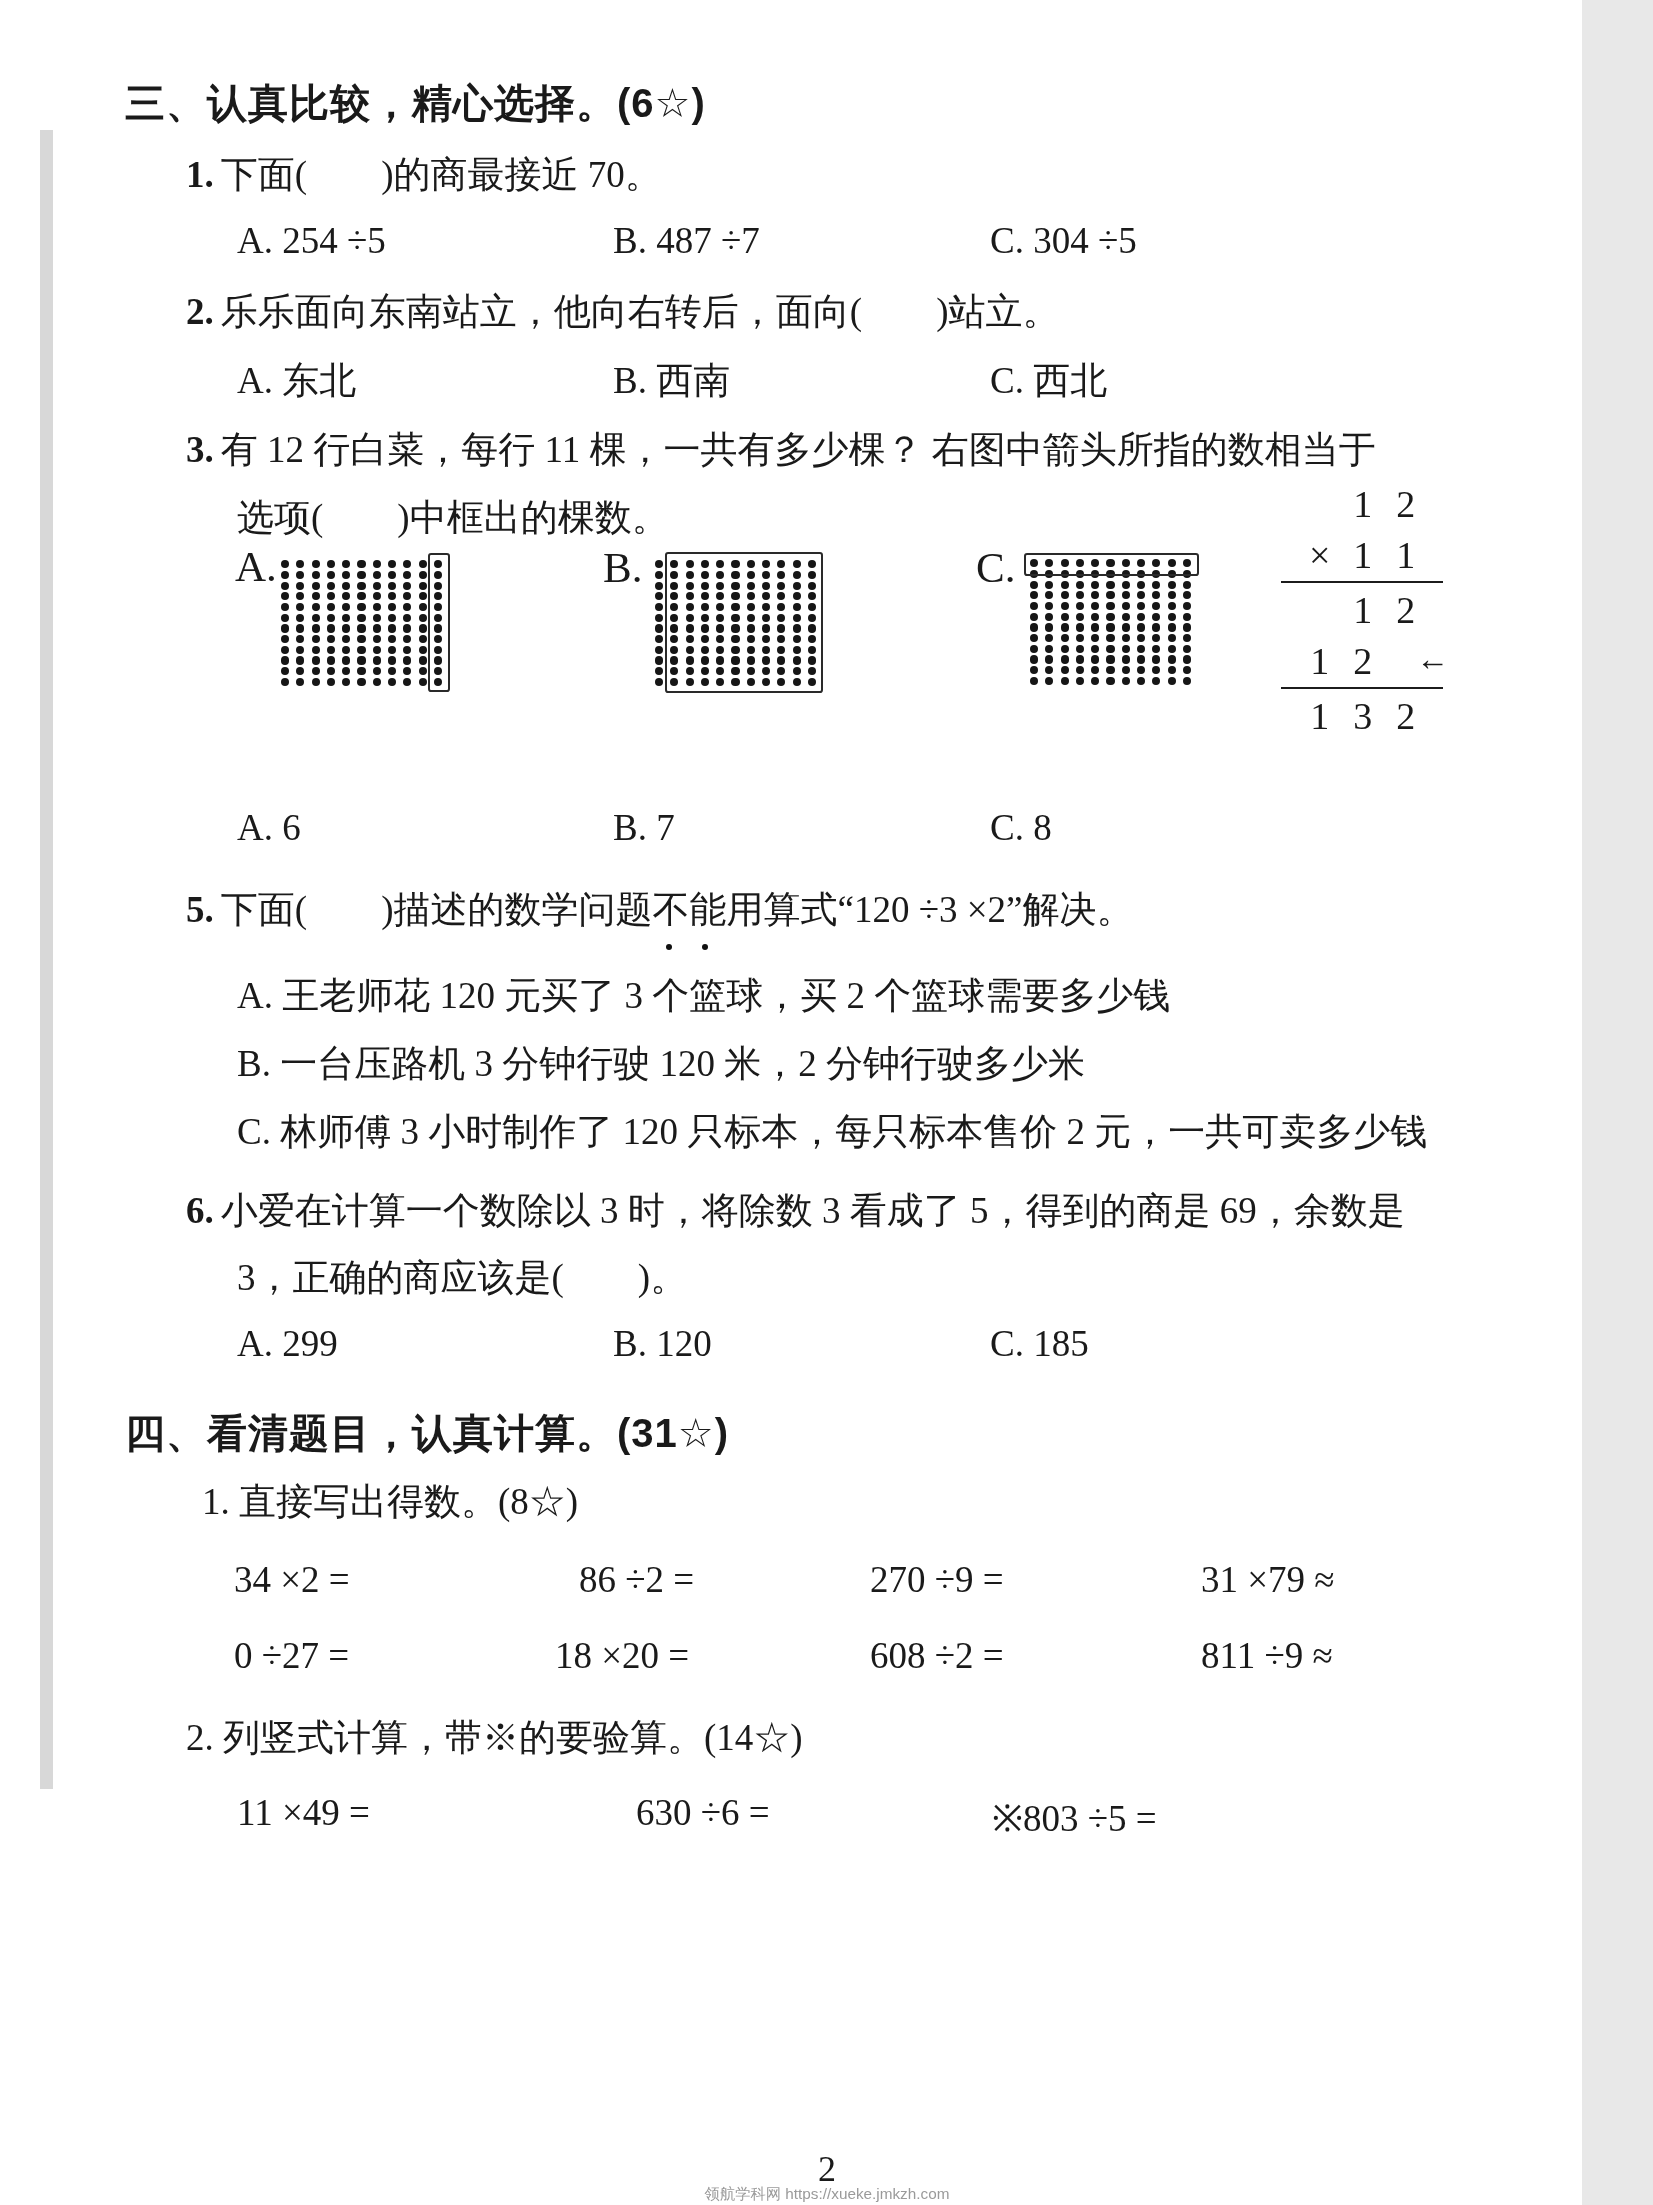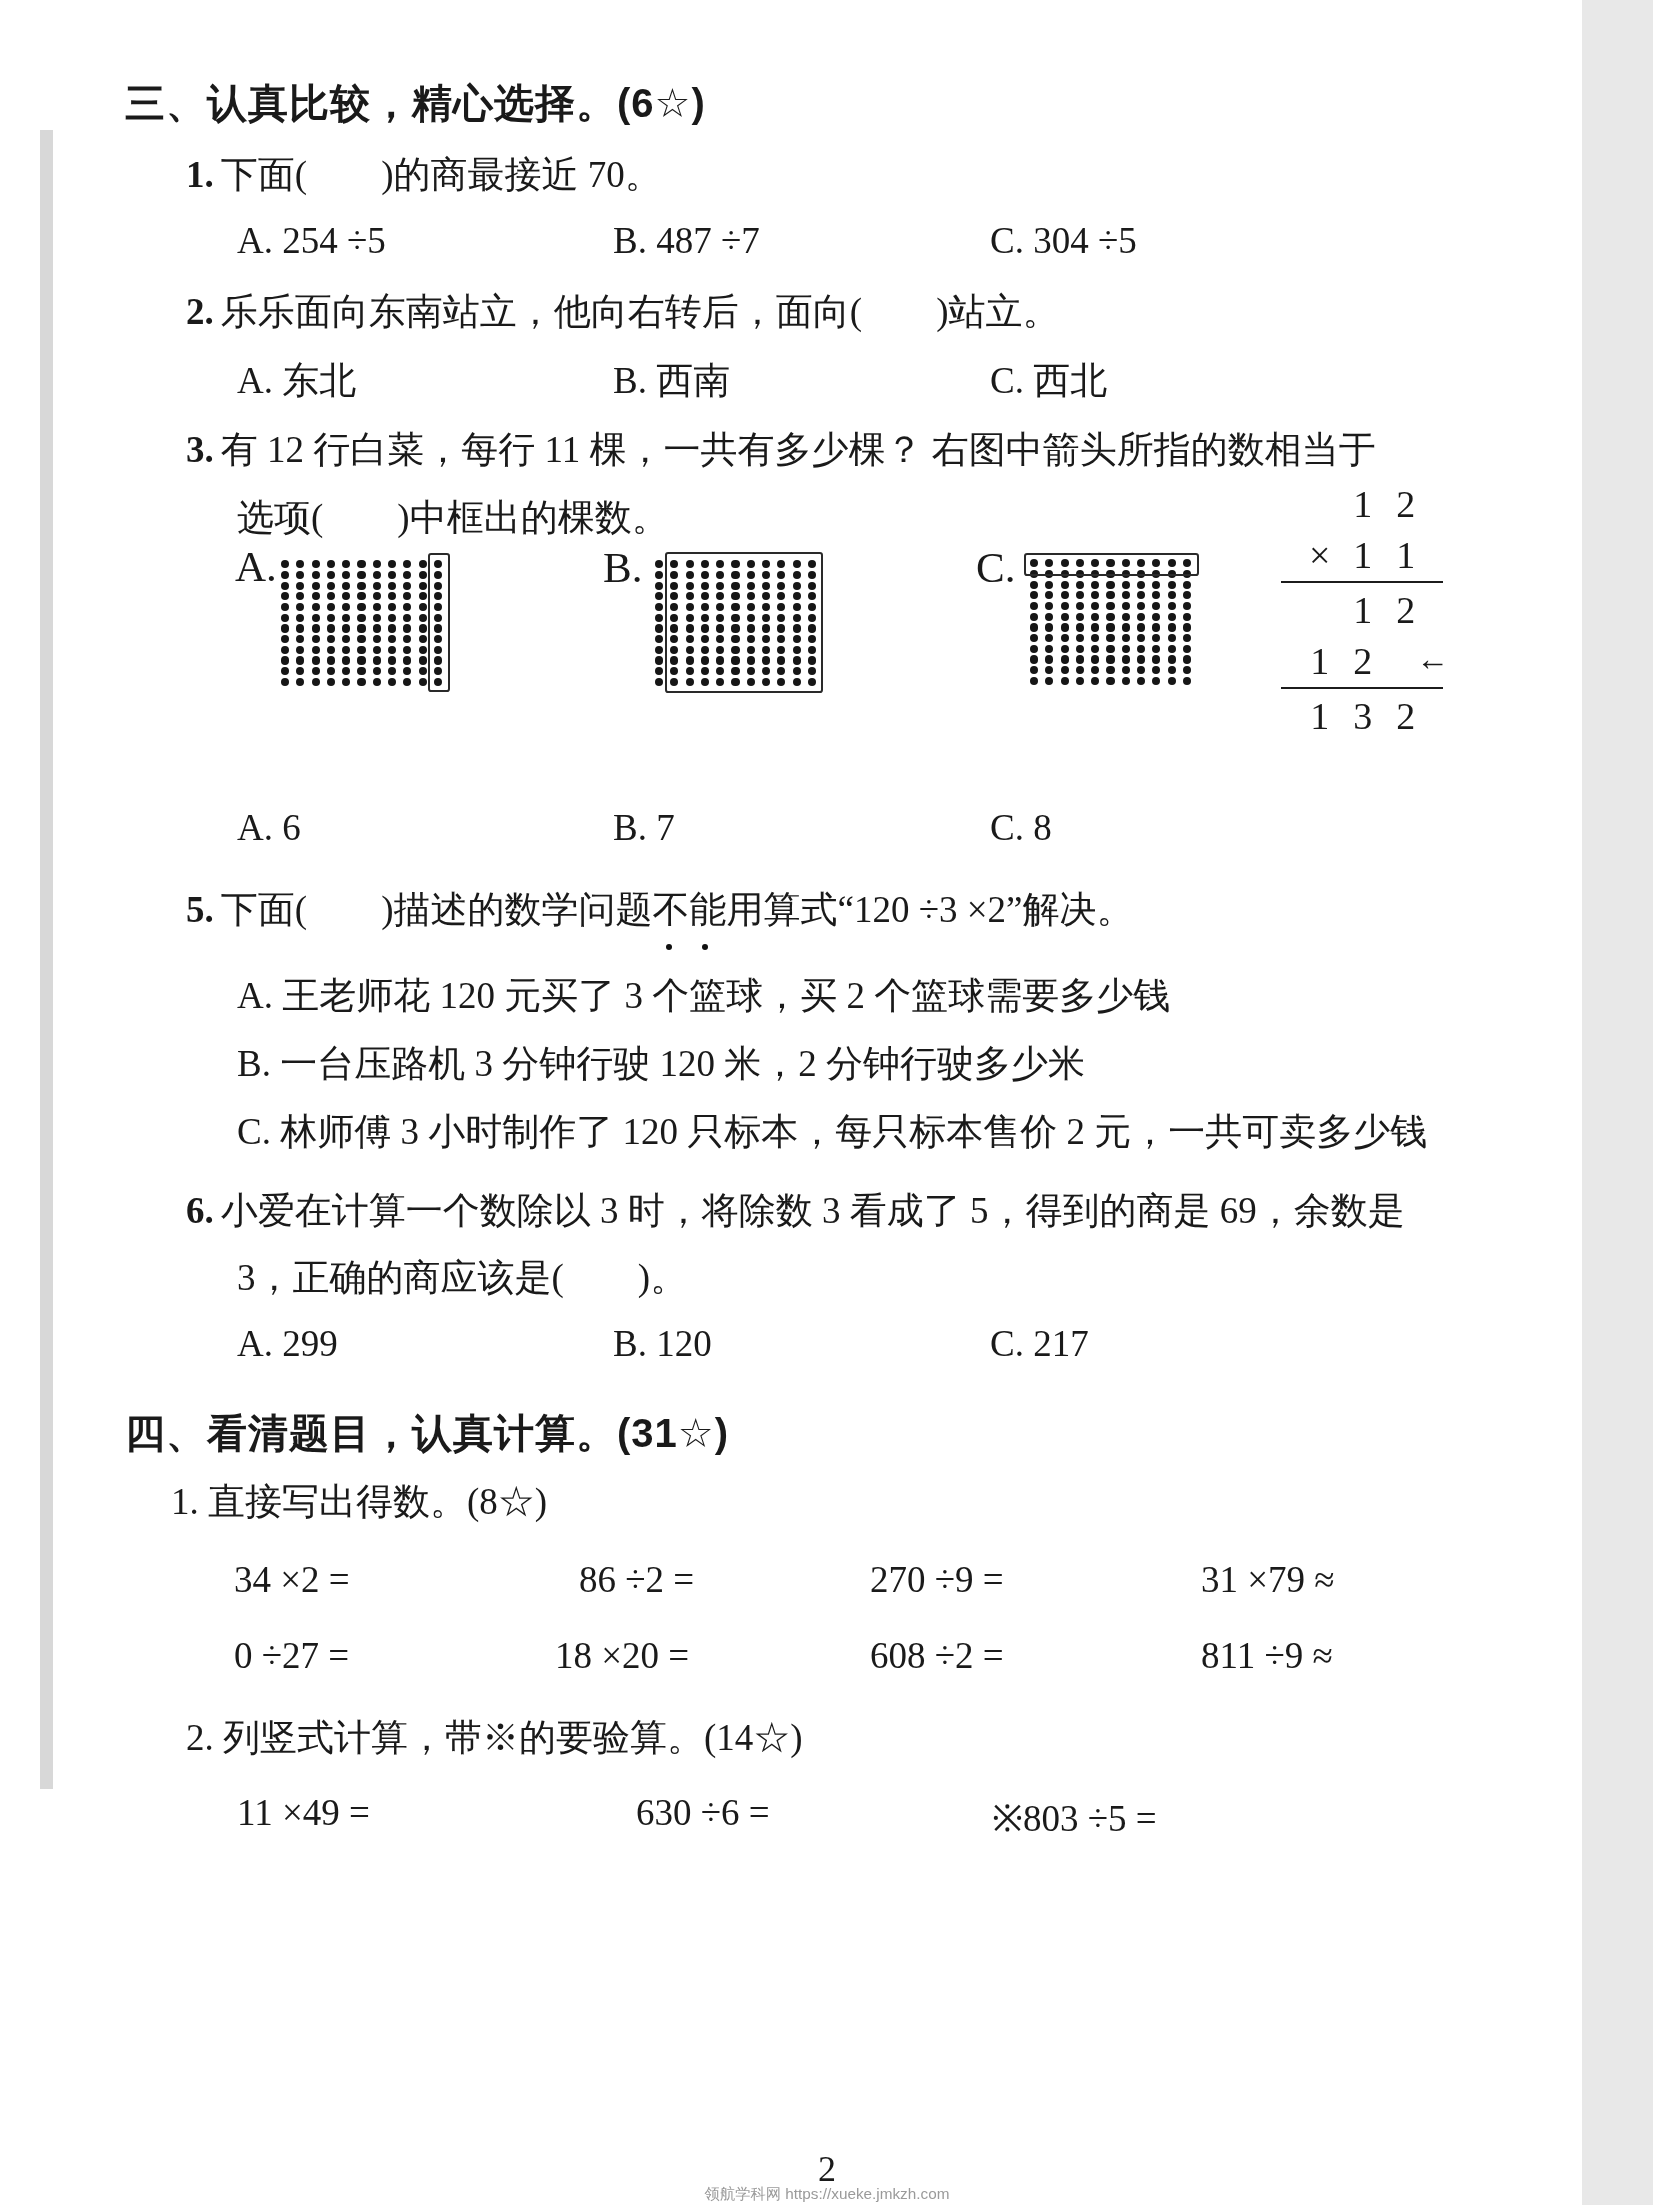--- a/index.html
+++ b/index.html
@@ -528,24 +528,24 @@
   <div class="abs opt" style="left:237px;top:971px;">A. 王老师花 120 元买了 3 个篮球，买 2 个篮球需要多少钱</div>
   <div class="abs opt" style="left:237px;top:1039px;">B. 一台压路机 3 分钟行驶 120 米，2 分钟行驶多少米</div>
   <div class="abs opt" style="left:237px;top:1107px;">C. 林师傅 3 小时制作了 120 只标本，每只标本售价 2 元，一共可卖多少钱</div>
 
   <div class="abs stem" style="left:186px;top:1186px;">
     <span class="qnum">6.</span><span>小爱在计算一个数除以 3 时，将除数 3 看成了 5，得到的商是 69，余数是</span>
   </div>
   <div class="abs stem" style="left:237px;top:1253px;">3，正确的商应该是(　　)。</div>
   <div class="abs opt" style="left:237px;top:1322px;">A. 299</div>
   <div class="abs opt" style="left:613px;top:1322px;">B. 120</div>
-  <div class="abs opt" style="left:990px;top:1322px;">C. 217</div>
+  <div class="abs opt" style="left:990px;top:1322px;">C. 185</div>
 
   <div class="abs h" style="left:125px;top:1406px;">四、看清题目，认真计算。(31☆)</div>
-  <div class="abs stem" style="left:171px;top:1477px;text-align:right;">1. 直接写出得数。(8☆)</div>
+  <div class="abs stem" style="left:202px;top:1477px;text-align:right;">1. 直接写出得数。(8☆)</div>
 
   <div class="abs calc" style="left:234px;top:1558px;">34 ×2 =</div>
   <div class="abs calc" style="left:555px;top:1558px;margin-left:24px;">86 ÷2 =</div>
   <div class="abs calc" style="left:870px;top:1558px;">270 ÷9 =</div>
   <div class="abs calc" style="left:1201px;top:1558px;">31 ×79 ≈</div>
   <div class="abs calc" style="left:234px;top:1634px;">0 ÷27 =</div>
   <div class="abs calc" style="left:555px;top:1634px;">18 ×20 =</div>
   <div class="abs calc" style="left:870px;top:1634px;">608 ÷2 =</div>
   <div class="abs calc" style="left:1201px;top:1634px;">811 ÷9 ≈</div>
 

